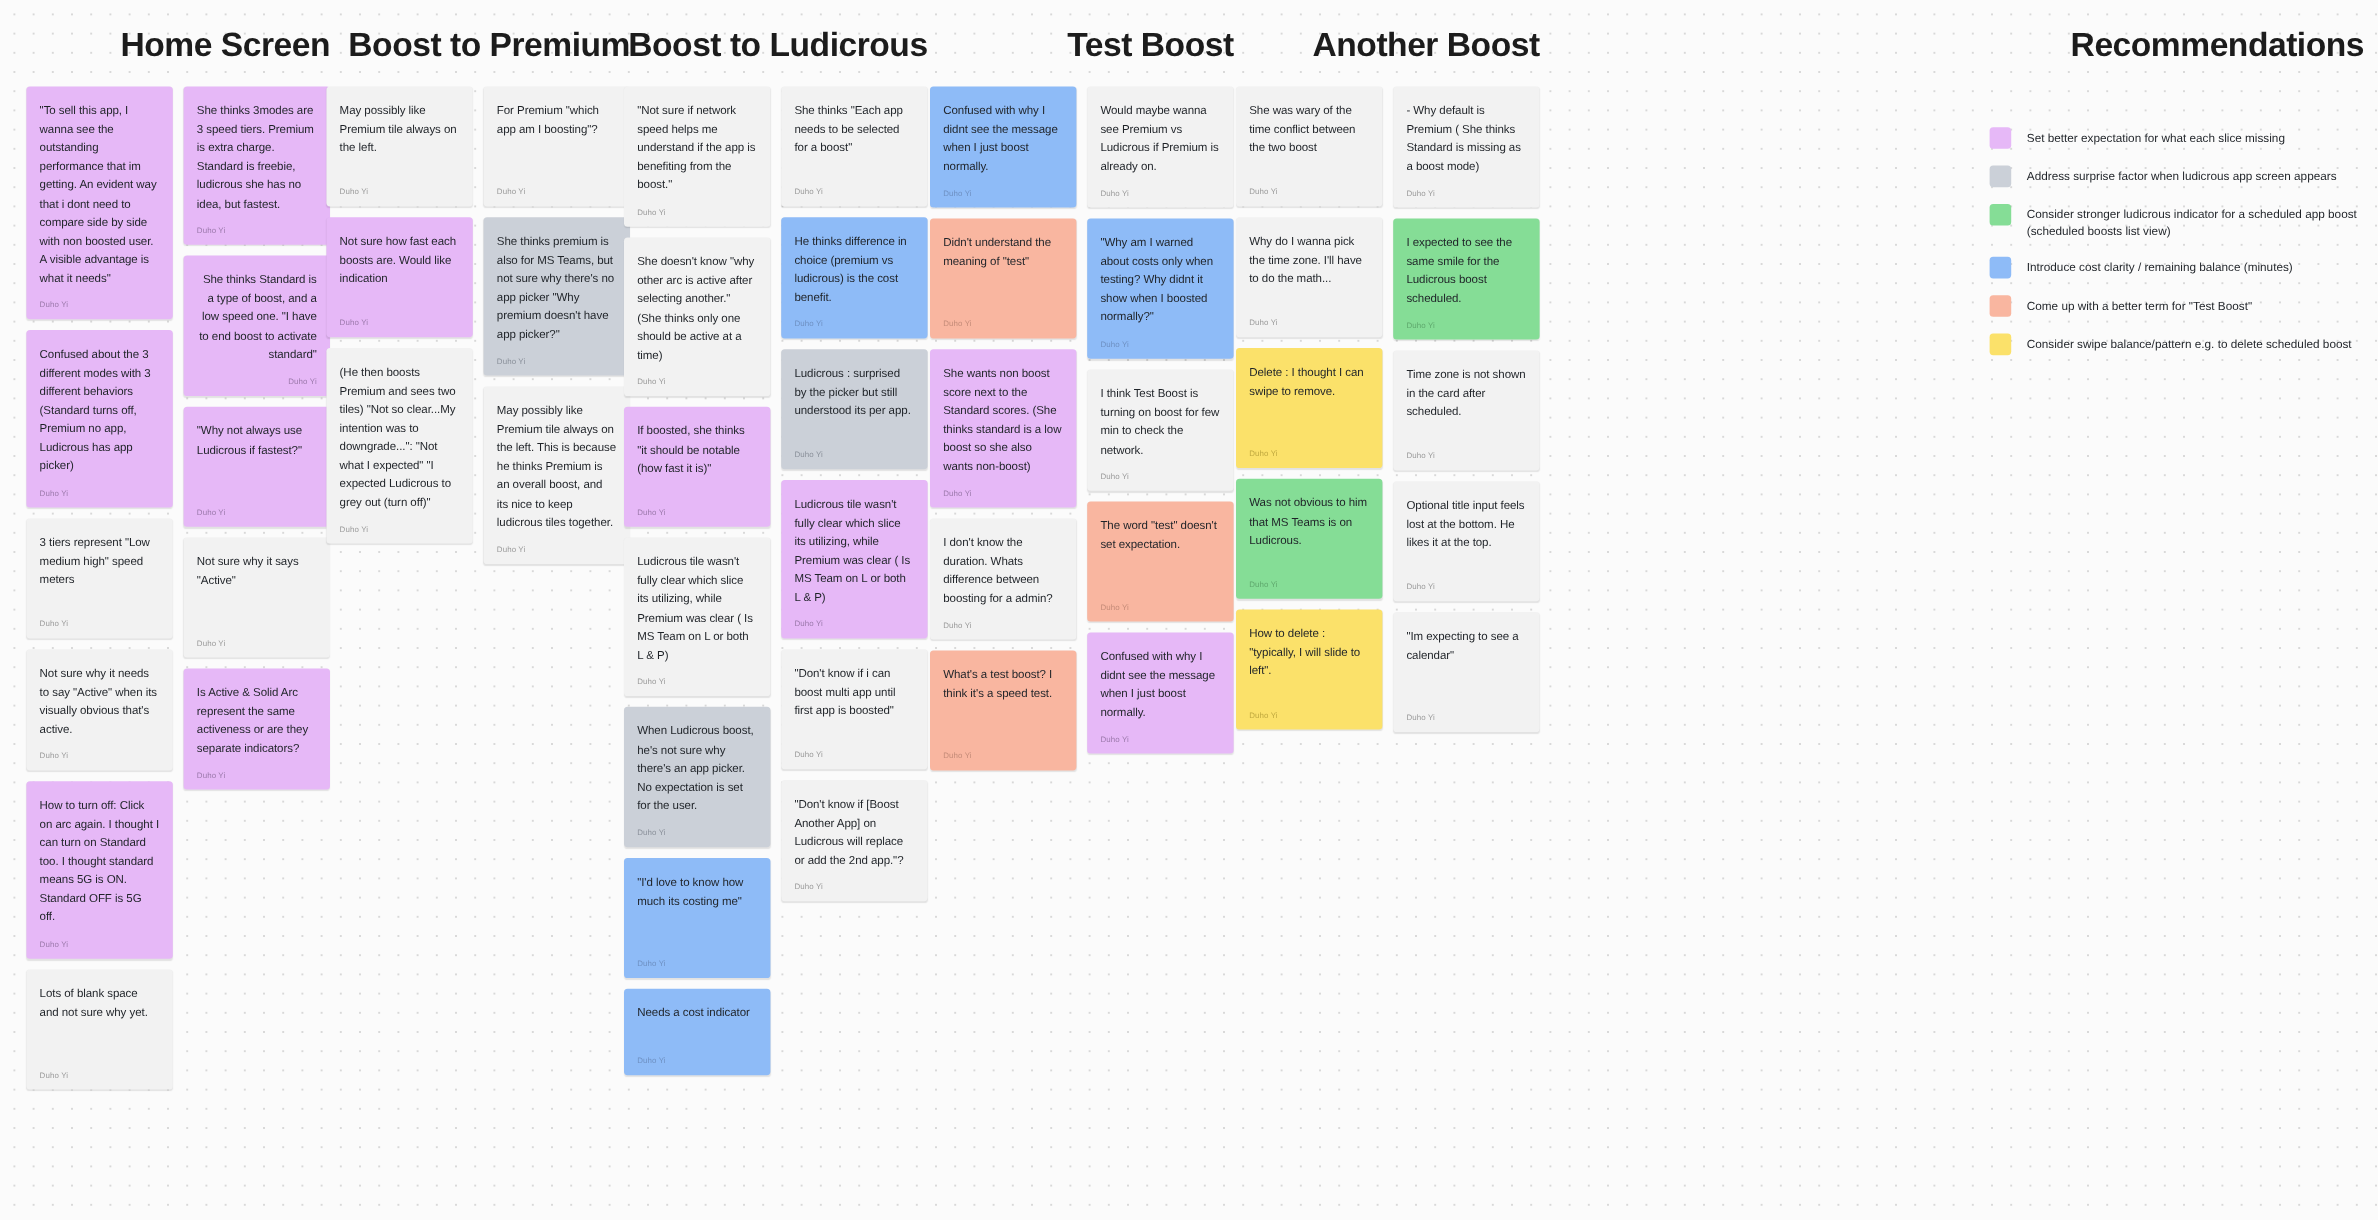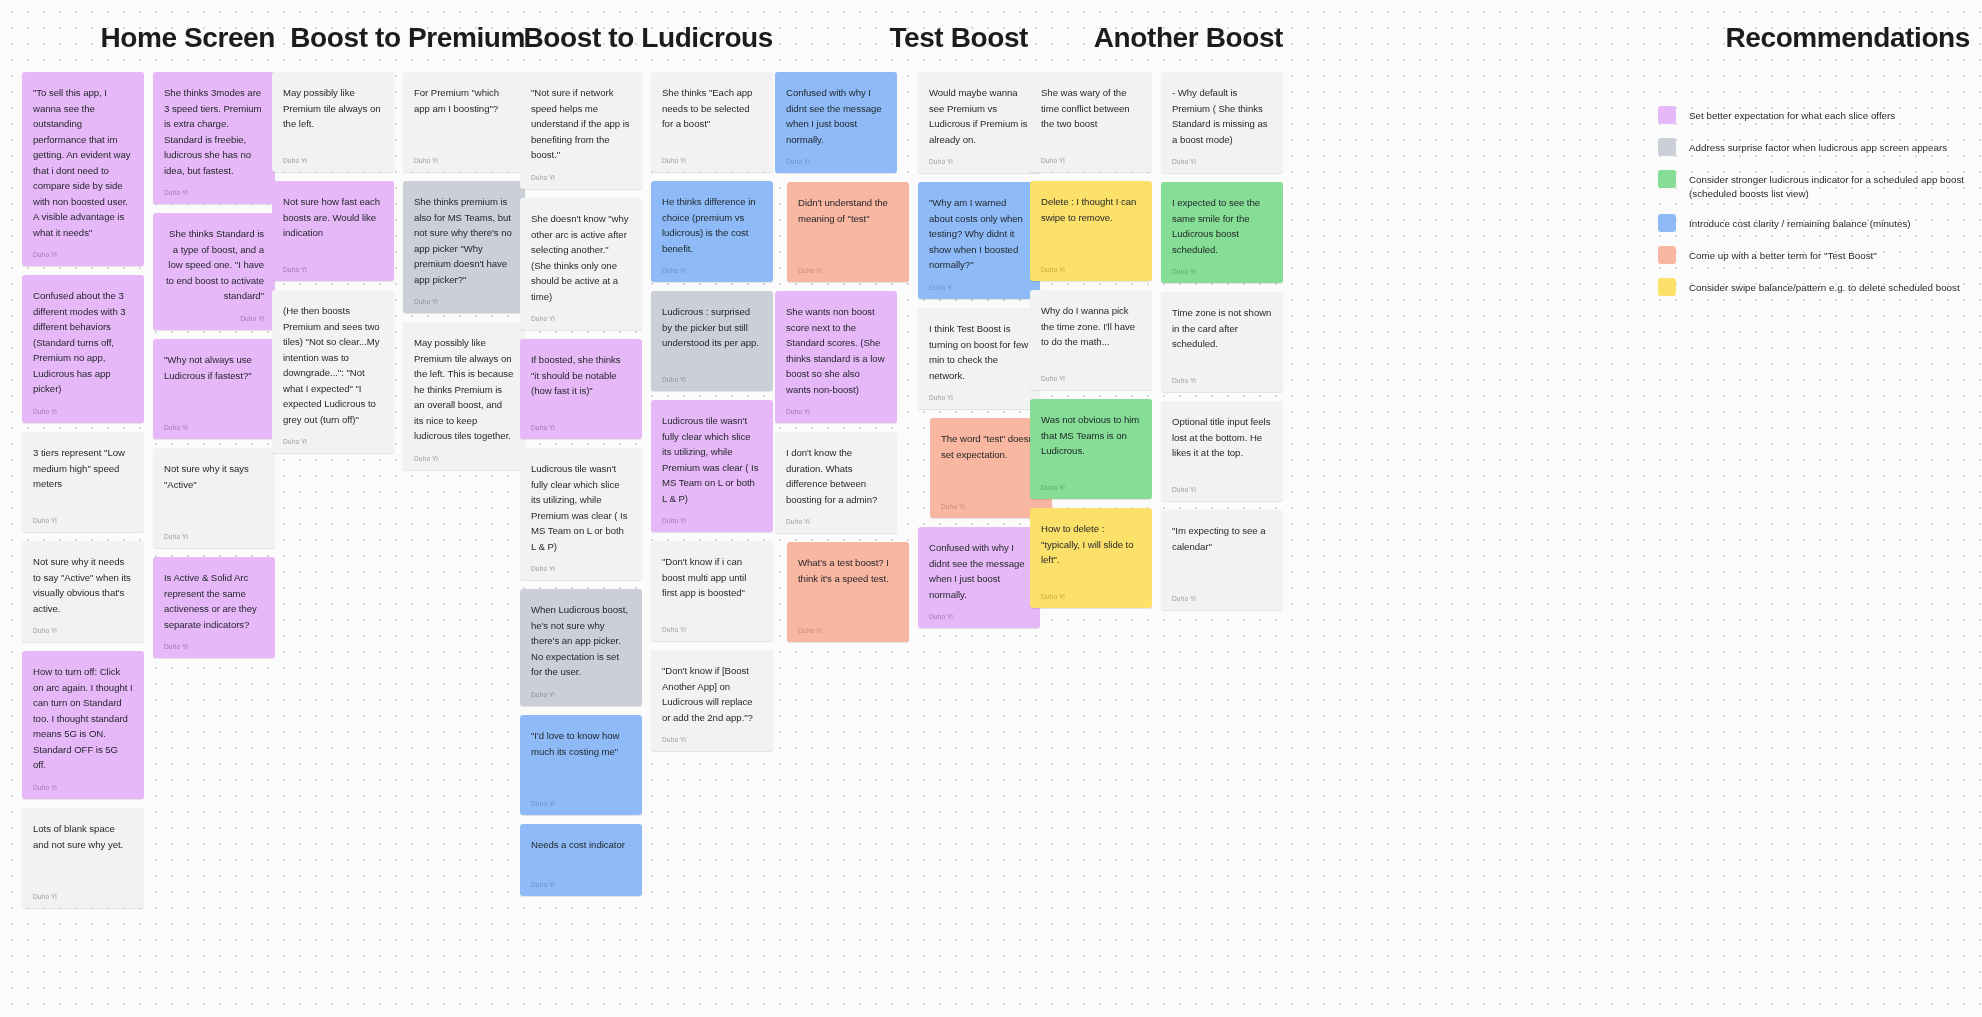--- a/index.html
+++ b/index.html
@@ -79,21 +79,21 @@
     font-size: 6.6px;
     color: #8a8a8a;
     margin-top: auto;
     padding-top: 10px;
     letter-spacing: 0.1px;
   }
   .note.gray   { background: #f2f2f2; }
   .note.purple { background: #e6b8f7; }
   .note.slate  { background: #cbd0d8; }
   .note.blue   { background: #8ebbf7; }
-  .note.salmon { background: #f9b6a0; margin-left: 12px; }
+  .note.salmon { background: #f9b6a0; }
   .note.yellow { background: #fbe16a; }
   .note.green  { background: #85dd96; }
 
   .note.gray .note-author   { color: #9a9a9a; }
   .note.purple .note-author { color: #9b79ab; }
   .note.slate .note-author  { color: #8a909a; }
   .note.blue .note-author   { color: #6e90c2; }
   .note.salmon .note-author { color: #c48b78; }
   .note.yellow .note-author { color: #c0a93f; }
   .note.green .note-author  { color: #5fa86d; }
@@ -335,26 +335,26 @@
         </div>
       </div>
       <div class="column" style="left: 1030px; width: 253px;">
         <div class="col-title">Another Boost</div>
         <div class="col-body">
           <div class="subcol">
             <div class="note gray" style="height: 100px;">
               <div class="note-text">She was wary of the time conflict between the two boost</div>
               <div class="note-author">Duho Yi</div>
             </div>
+            <div class="note gray" style="height: 100px;">
+              <div class="note-text">Why do I wanna pick the time zone. I'll have to do the math...</div>
+              <div class="note-author">Duho Yi</div>
+            </div>
             <div class="note yellow" style="height: 100px;">
               <div class="note-text">Delete : I thought I can swipe to remove.</div>
-              <div class="note-author">Duho Yi</div>
-            </div>
-            <div class="note gray" style="height: 100px;">
-              <div class="note-text">Why do I wanna pick the time zone. I'll have to do the math...</div>
               <div class="note-author">Duho Yi</div>
             </div>
             <div class="note green" style="height: 100px;">
               <div class="note-text">Was not obvious to him that MS Teams is on Ludicrous.</div>
               <div class="note-author">Duho Yi</div>
             </div>
             <div class="note yellow" style="height: 100px;">
               <div class="note-text">How to delete : "typically, I will slide to left".</div>
               <div class="note-author">Duho Yi</div>
             </div>
@@ -383,21 +383,21 @@
           </div>
         </div>
       </div>
     </div>
 
   <div id="recommendations">
     <div class="col-title">Recommendations</div>
     <div class="legend-list" id="legend-root">
         <div class="legend-row">
           <div class="swatch" style="background: rgb(230, 184, 247);"></div>
-          <div class="legend-label">Set better expectation for what each slice offers</div>
+          <div class="legend-label">Set better expectation for what each slice missing</div>
         </div>
         <div class="legend-row">
           <div class="swatch" style="background: rgb(203, 208, 216);"></div>
           <div class="legend-label">Address surprise factor when ludicrous app screen appears</div>
         </div>
         <div class="legend-row">
           <div class="swatch" style="background: rgb(133, 221, 150);"></div>
           <div class="legend-label">Consider stronger ludicrous indicator for a scheduled app boost (scheduled boosts list view)</div>
         </div>
         <div class="legend-row">

